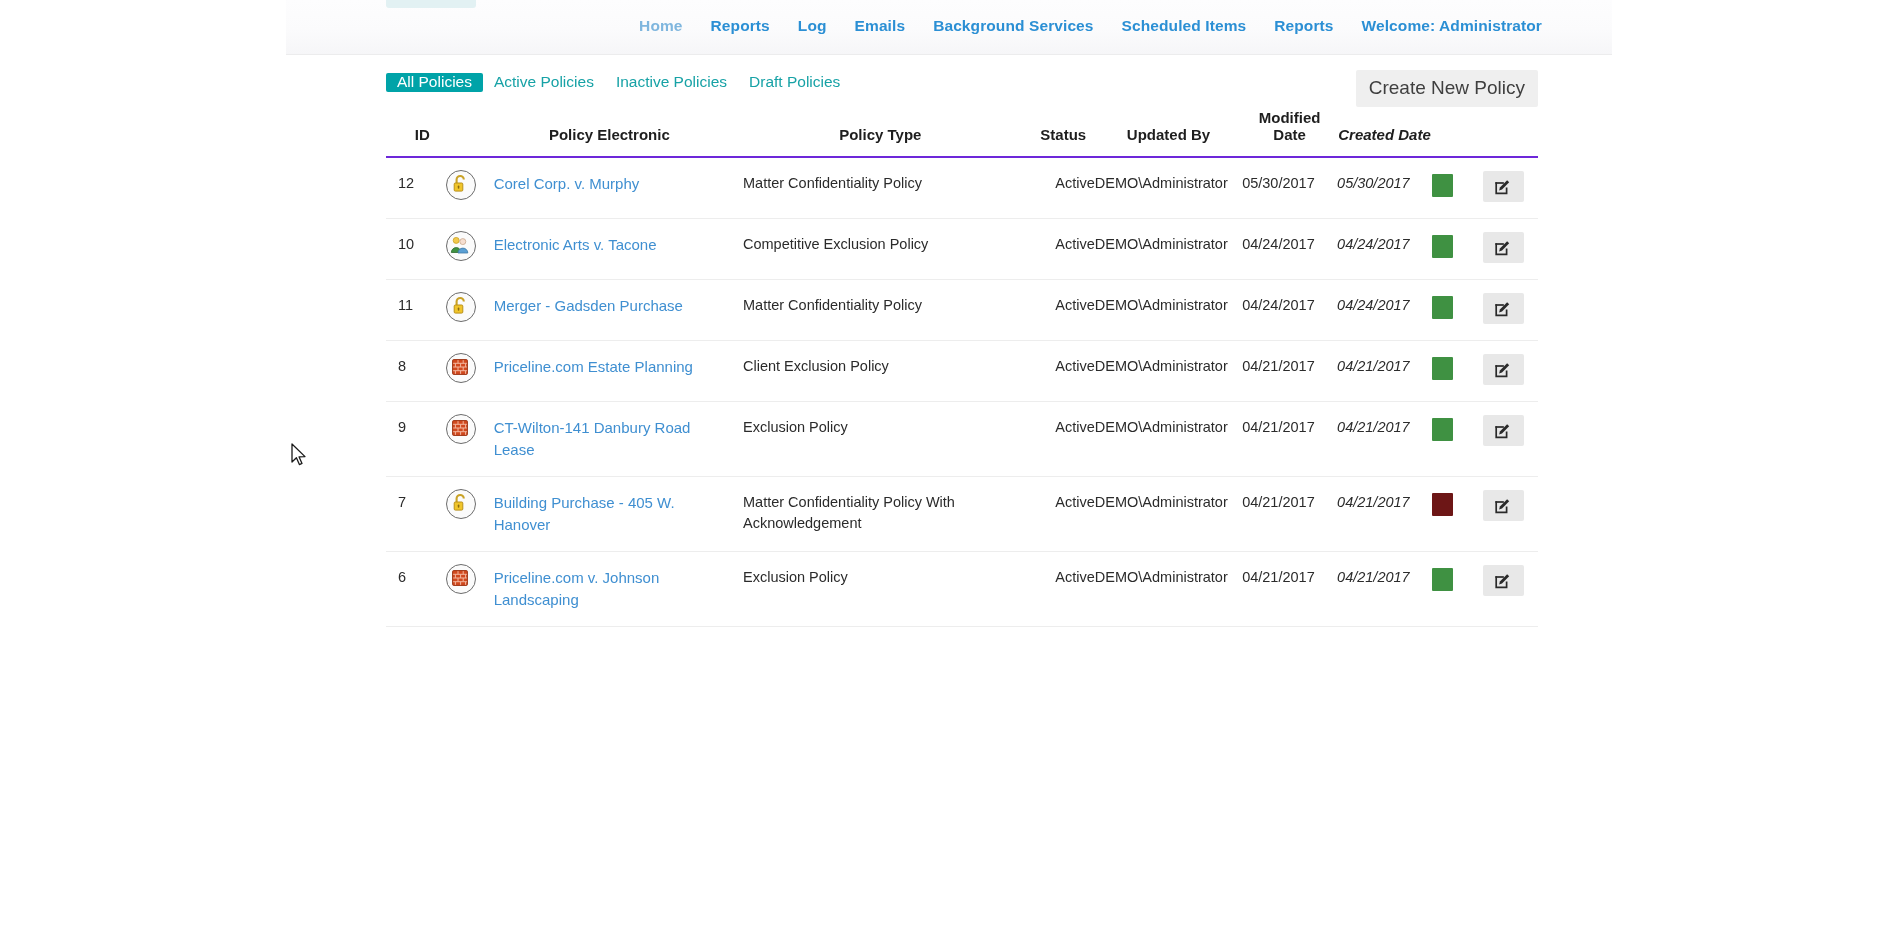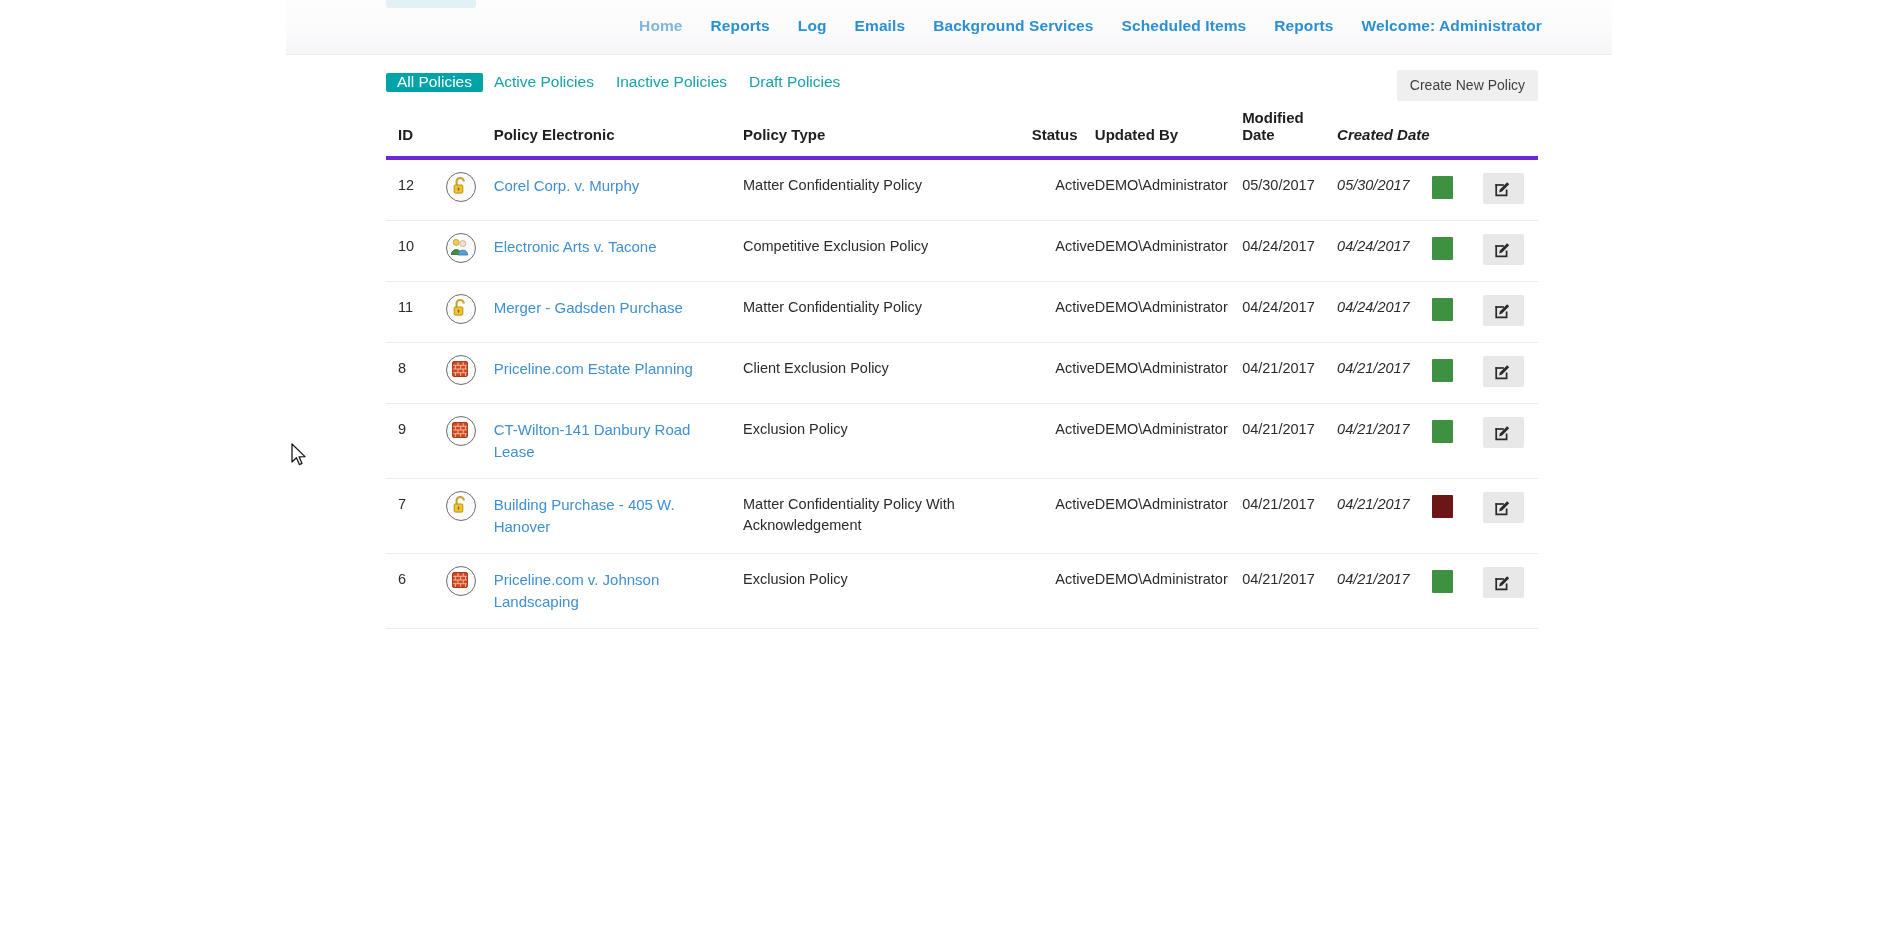--- a/index.html
+++ b/index.html
@@ -76,21 +76,21 @@
     background: #00a3a8;
     color: #ffffff;
     border-radius: 2px;
   }
   .btn-create {
     position: absolute;
     right: 0px; top: 15px;
     background: #efefef;
     border: none;
     color: #3f3f3f;
-    font-size: 14px;
+    font-size: 19px;
     font-family: "Liberation Sans", sans-serif;
     padding: 7px 13px 8px 13px;
     border-radius: 2px;
     cursor: pointer;
     white-space: nowrap;
   }
 
   
   .titlerow {
     position: relative;
@@ -134,26 +134,26 @@
   }
   .search-btn svg { display: block; }
 
   
   .tbl {
     width: 1152px;
     border-collapse: collapse;
     margin-top: 2px;
   }
   .tbl th {
-    text-align: left;
+    text-align: center;
     font-size: 15px;
     font-weight: bold;
     color: #1e1e1e;
     padding: 0 0 13px 0;
-    border-bottom: 4px solid #6d28d9;
+    border-bottom: 2px solid #6d28d9;
     vertical-align: bottom;
   }
   .tbl td {
     font-size: 14.5px;
     color: #2b2b2b;
     padding: 15px 0 15px 0;
     border-bottom: 1px solid #ededed;
     vertical-align: top;
     line-height: 1.45;
   }

